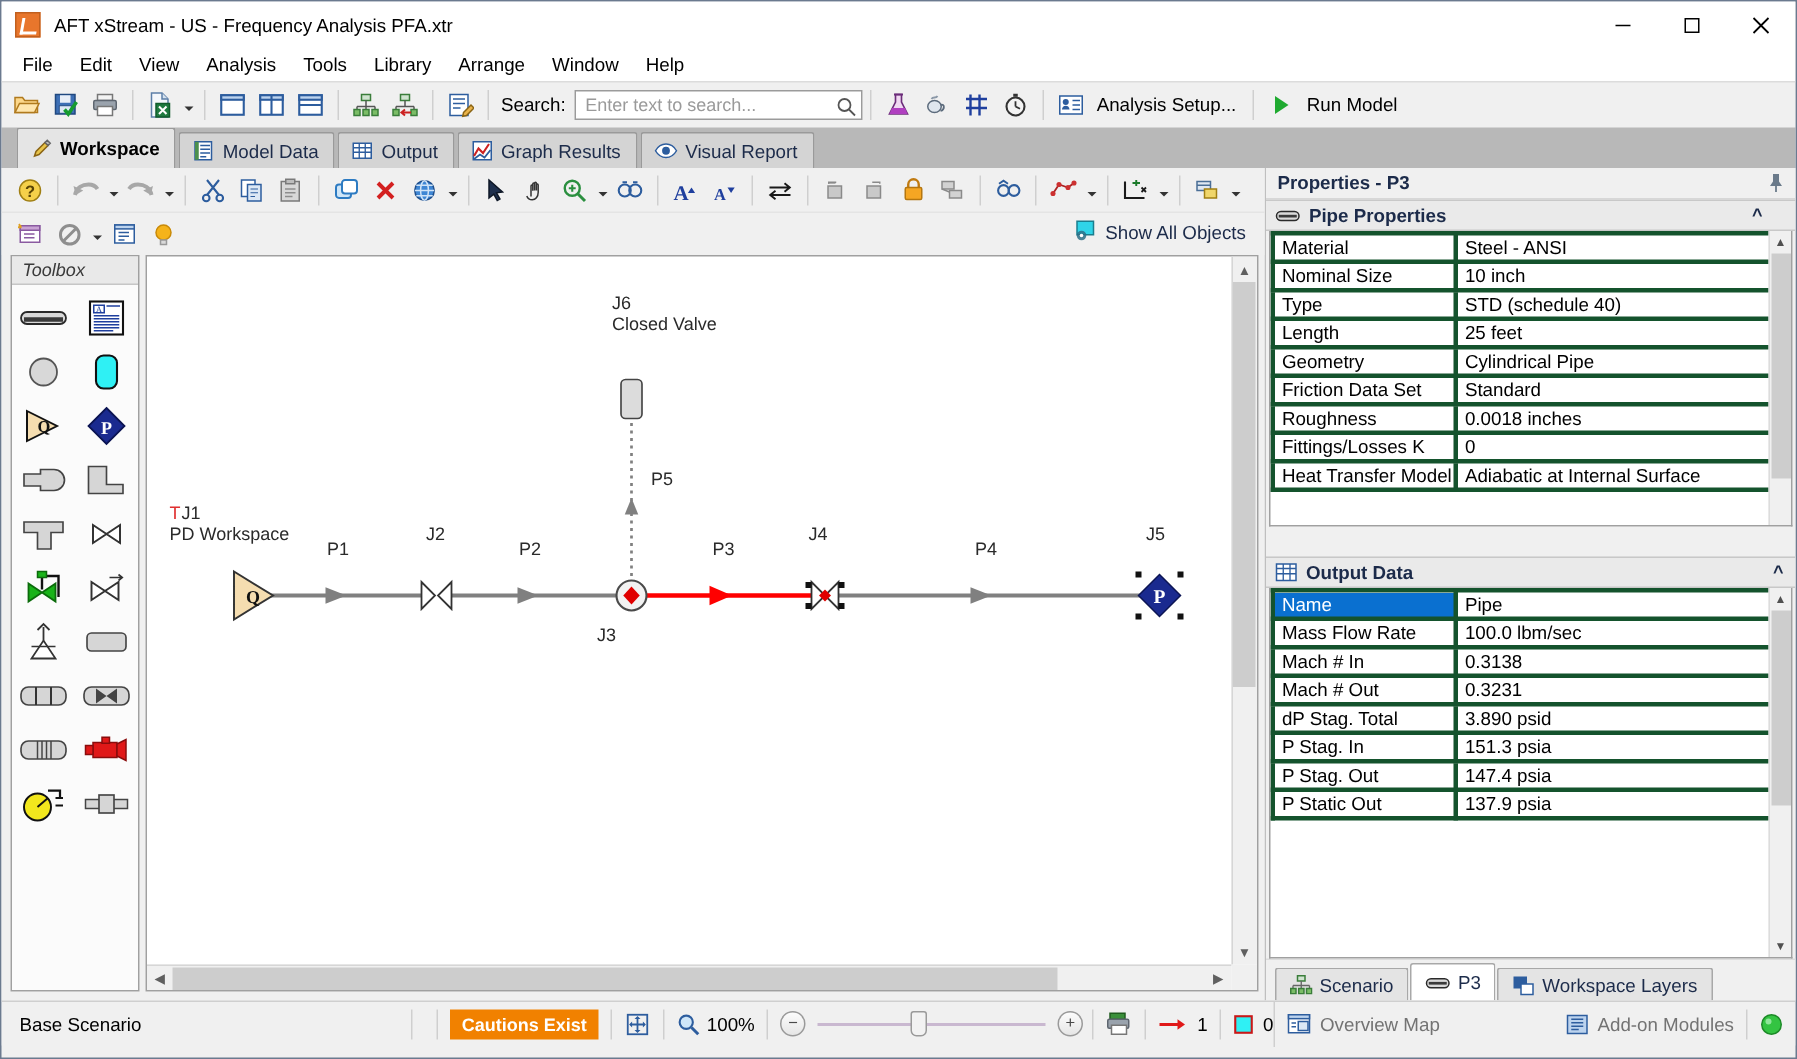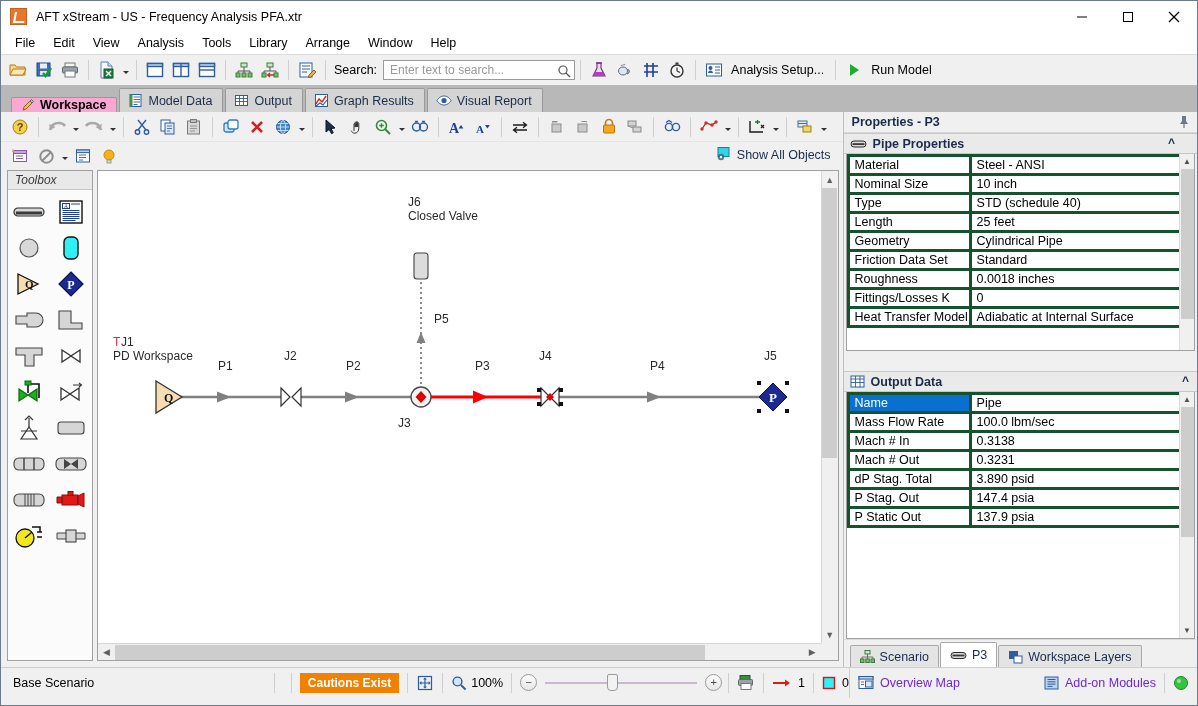--- a/index.html
+++ b/index.html
@@ -128,22 +128,22 @@
     border-bottom: none;
     margin-right: 2px;
     display: flex; align-items: center;
     padding: 0 10px 0 8px;
     font-size: 12.5px;
     color: #1c2b4a;
     white-space: nowrap;
     border-radius: 2px 2px 0 0;
   }
   .vtab.active {
-    background: #f9a8d4;
-    height: 15px;
+    background: #e5e5e5;
+    height: 27px;
     font-weight: bold;
     color: #000;
   }
   .vtab .ticon { margin-right: 5px; display: flex; align-items: center; }
 
   
   #body { display: flex; height: 555px; background: #f0f0f0; }
   #leftpane { width: 843px; height: 555px; background: #f0f0f0; position: relative; }
 
   
@@ -371,21 +371,21 @@
     background: linear-gradient(#fcfcfc,#e6e6e6);
     display: flex; align-items: center; justify-content: center;
     font-size: 11px; color: #4a4a4a; line-height: 1;
     flex: none;
   }
   #zslider { width: 152px; height: 17px; position: relative; margin: 0 8px; }
   #zslider .track { position: absolute; left: 0; top: 8px; height: 2px; width: 152px; background: #c9b8d0; }
   #zslider .thumb { position: absolute; left: 62px; top: 0; width: 11px; height: 17px; background: #f2f2f2; border: 1px solid #9a9a9a; border-radius: 2px 2px 4px 4px; }
   .count-grp { display: flex; align-items: center; font-size: 12.5px; }
   .count-grp .num { margin-left: 6px; }
-  #sb-right .rlink { display: flex; align-items: center; font-size: 12.5px; color: #6d28d9; white-space: nowrap; }
+  #sb-right .rlink { display: flex; align-items: center; font-size: 12.5px; color: #737373; white-space: nowrap; }
   #sb-right .rlink .ticon { margin-right: 6px; display: flex; }
 </style>
 </head>
 <body>
 
 <div id="app">
 
   <div id="titlebar">
     <div id="app-icon"></div>
     <span id="title-text">AFT xStream - US - Frequency Analysis PFA.xtr</span>
@@ -1163,20 +1163,24 @@
               </tr>
           <tr>
                 <td class="k">Mach # Out</td>
                 <td class="v">0.3231</td>
               </tr>
           <tr>
                 <td class="k">dP Stag. Total</td>
                 <td class="v">3.890 psid</td>
               </tr>
           <tr>
+                <td class="k">P Stag. In</td>
+                <td class="v">151.3 psia</td>
+              </tr>
+          <tr>
                 <td class="k">P Stag. Out</td>
                 <td class="v">147.4 psia</td>
               </tr>
           <tr>
                 <td class="k">P Static Out</td>
                 <td class="v">137.9 psia</td>
               </tr>
         </tbody>
           </table>
         <div class="inner-sb">

